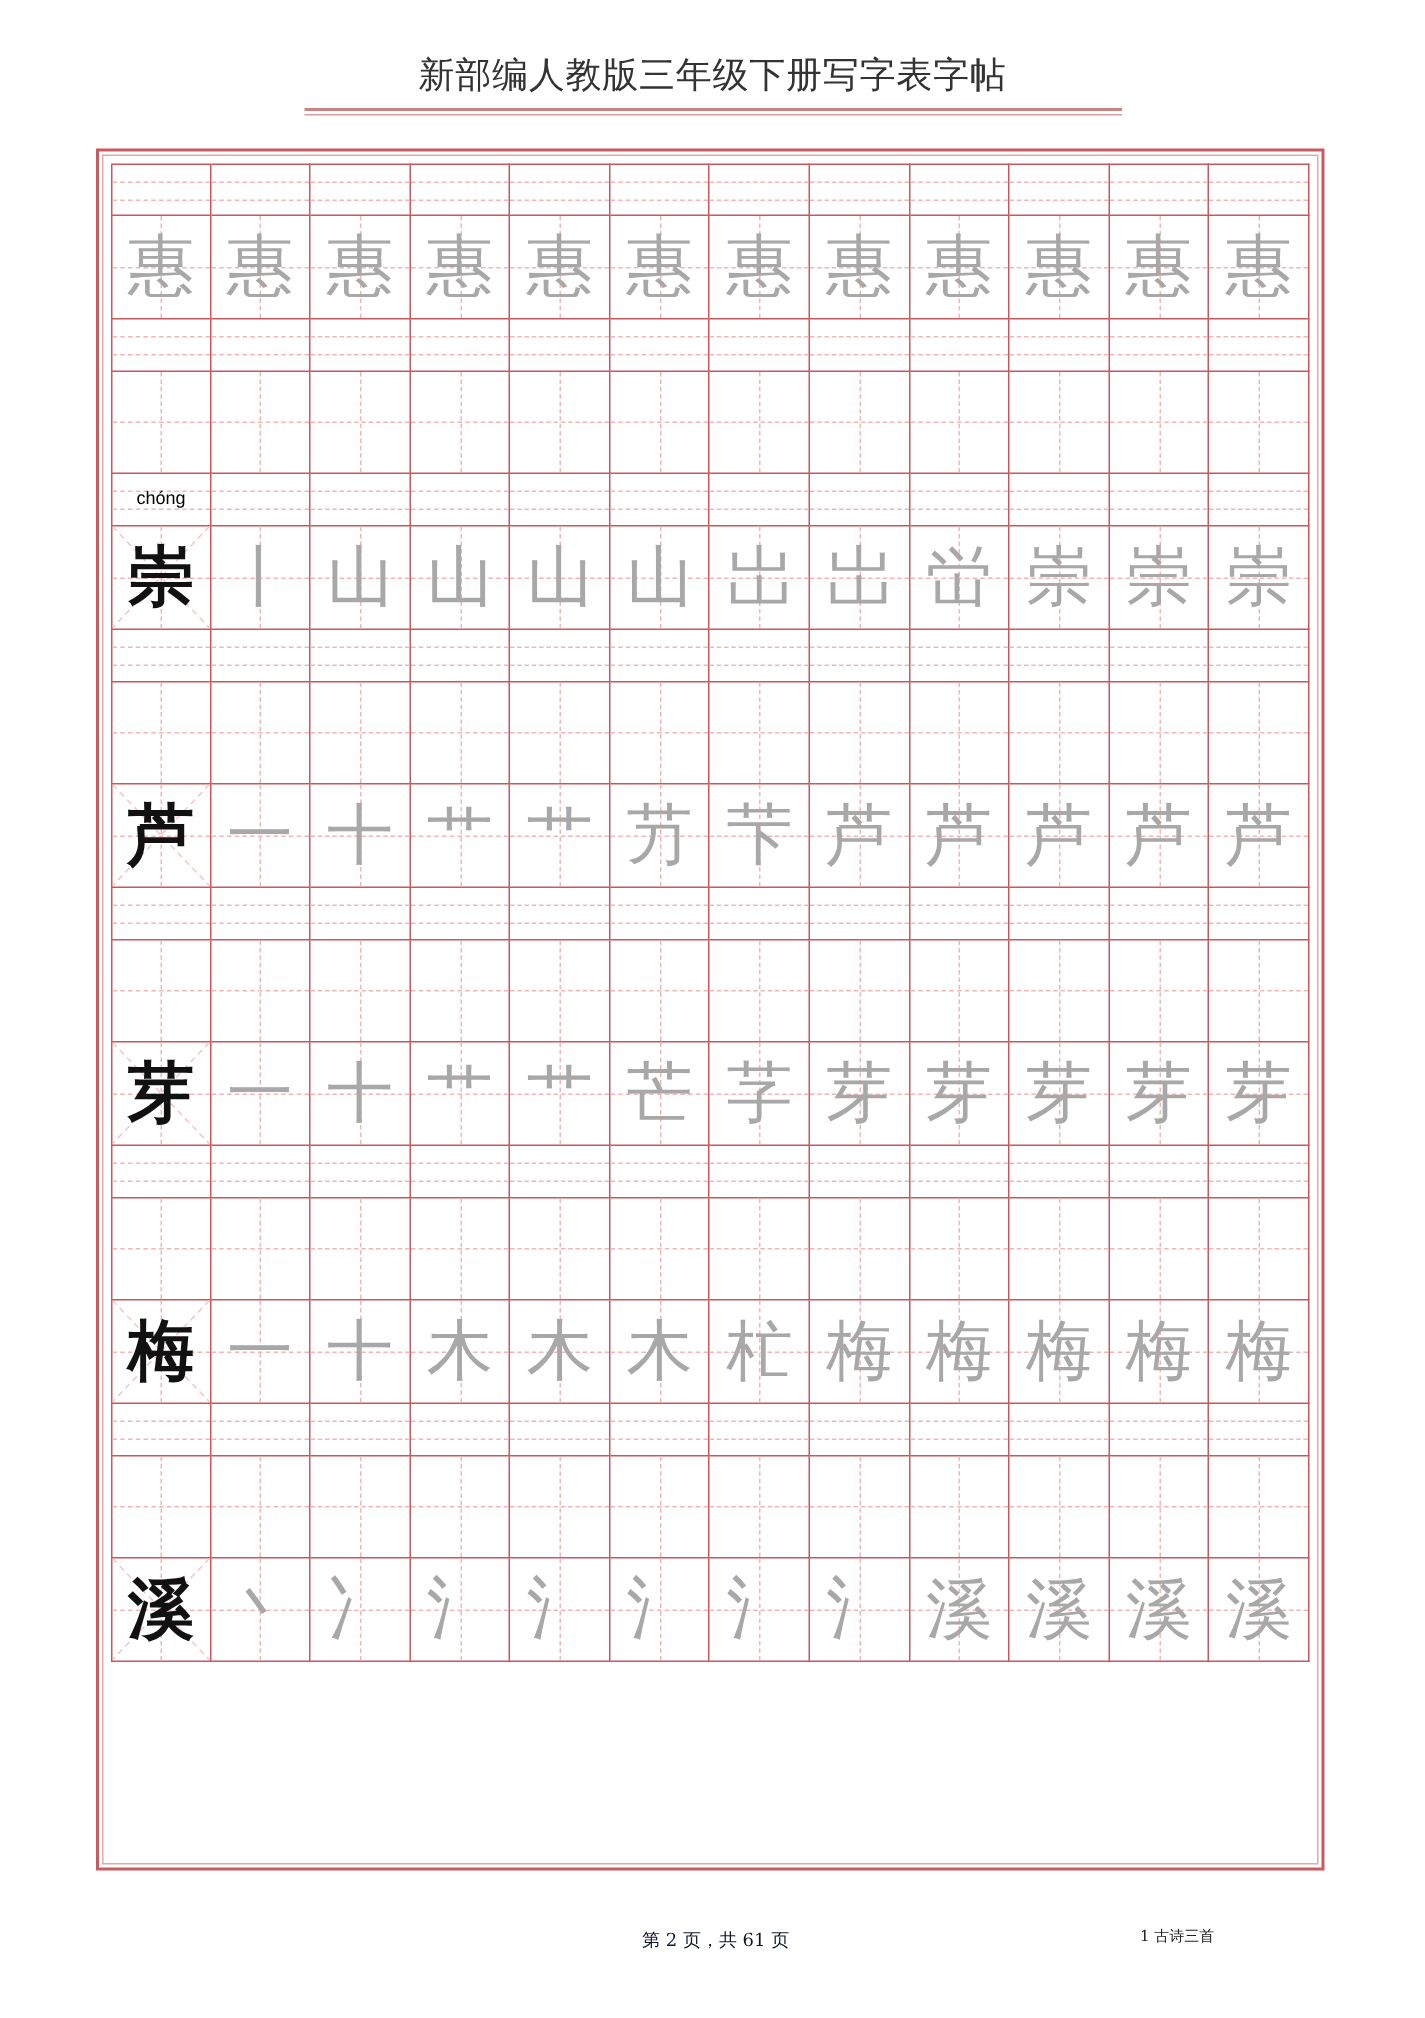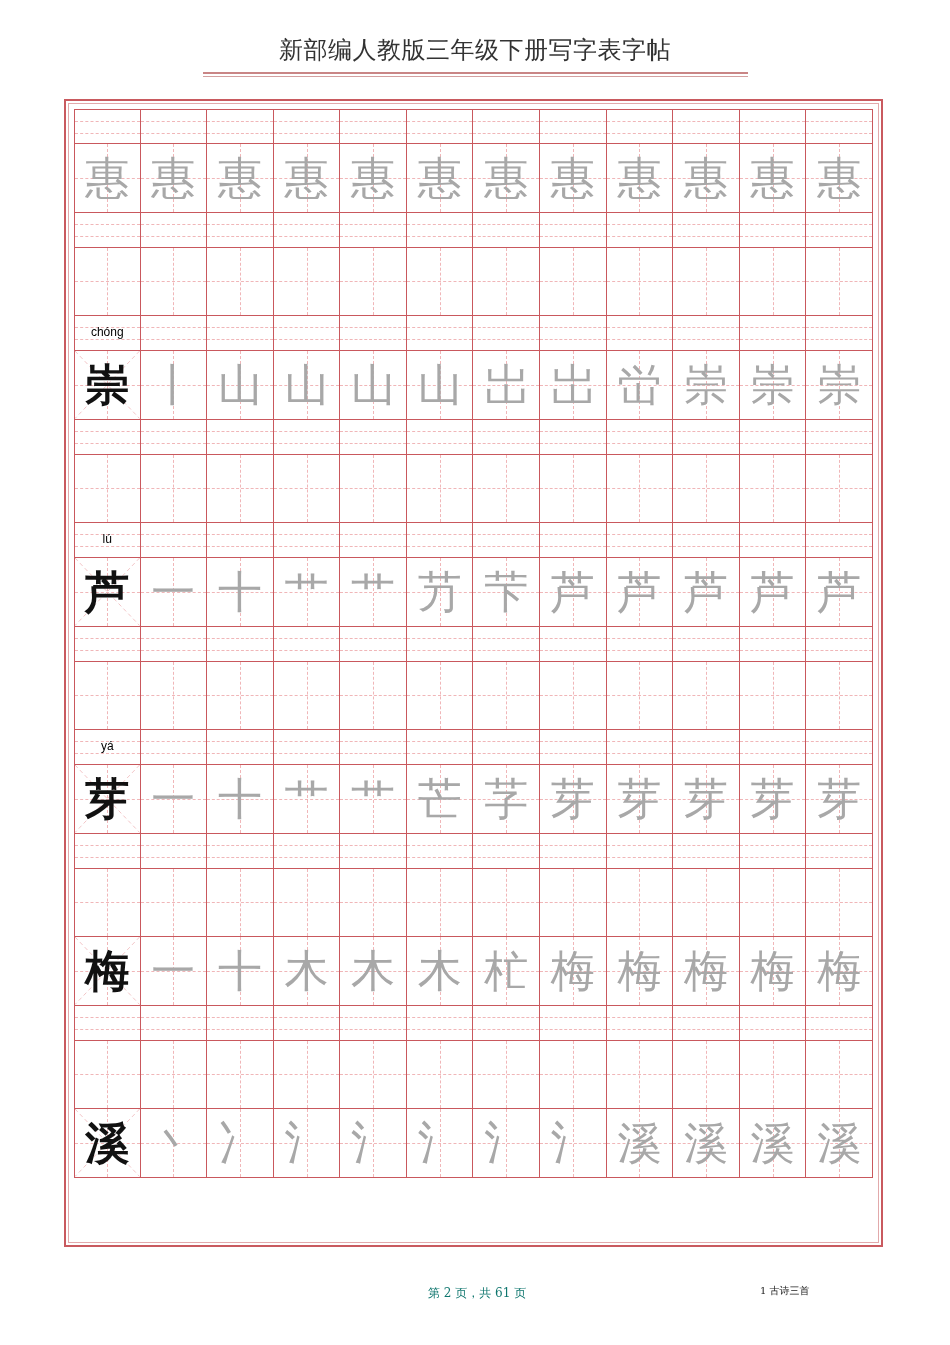--- a/index.html
+++ b/index.html
@@ -23,21 +23,21 @@
   
   .ccell::before{content:"";position:absolute;top:0;bottom:0;left:50%;border-left:1px dashed #f0b6b8;}
   .ccell::after{content:"";position:absolute;left:0;right:0;top:50%;border-top:1px dashed #f0b6b8;}
   .diag{position:absolute;inset:0;}
   .diag svg{width:100%;height:100%;display:block;}
   .py{position:absolute;left:0;right:0;top:3px;text-align:center;font-family:"Liberation Sans",sans-serif;font-size:12px;color:#000000;z-index:2;line-height:26px;}
   .glyph{position:absolute;inset:0;display:flex;align-items:center;justify-content:center;font-family:"DejaVu Serif",serif;font-size:44px;z-index:2;line-height:1;}
   .glyph.model{color:#111;font-family:"DejaVu Sans",sans-serif;font-weight:bold;}
   .glyph.trace{color:#a8a8a8;}
   .glyph.stroke{color:#a8a8a8;}
-  .footer-page{position:absolute;left:428px;top:1285px;font-family:"DejaVu Serif",serif;font-size:12px;color:#0f766e;}
+  .footer-page{position:absolute;left:428px;top:1285px;font-family:"DejaVu Serif",serif;font-size:12px;color:#0f172a;}
   .footer-lesson{position:absolute;left:760px;top:1284px;font-family:"DejaVu Serif",serif;font-size:10px;color:#222;}
 </style>
 </head>
 <body>
 
 <div class="title">新部编人教版三年级下册写字表字帖</div>
 <div class="rule r1"></div>
 <div class="rule r2"></div>
 
 <div class="frame"></div>
@@ -206,36 +206,20 @@
       <div class="ccell"></div>
       <div class="ccell"></div>
       <div class="ccell"></div>
       <div class="ccell"></div>
       <div class="ccell"></div>
       <div class="ccell"></div>
       <div class="ccell"></div>
       <div class="ccell"></div>
     </div>
     <div class="band">
-      <div class="pcell">
-        <span class="py">lú</span>
-      </div>
-      <div class="pcell"></div>
-      <div class="pcell"></div>
-      <div class="pcell"></div>
-      <div class="pcell"></div>
-      <div class="pcell"></div>
-      <div class="pcell"></div>
-      <div class="pcell"></div>
-      <div class="pcell"></div>
-      <div class="pcell"></div>
-      <div class="pcell"></div>
-      <div class="pcell"></div>
-    </div>
-    <div class="band">
       <div class="ccell">
         <div class="diag">
           <svg viewBox="0 0 100 100" preserveAspectRatio="none">
             <line x1="0" y1="0" x2="100" y2="100" stroke="#f3c6c8" stroke-width="1" stroke-dasharray="4,3" vector-effect="non-scaling-stroke"></line>
             <line x1="100" y1="0" x2="0" y2="100" stroke="#f3c6c8" stroke-width="1" stroke-dasharray="4,3" vector-effect="non-scaling-stroke"></line>
           </svg>
         </div>
         <span class="glyph model">芦</span>
       </div>
       <div class="ccell">
@@ -294,36 +278,20 @@
       <div class="ccell"></div>
       <div class="ccell"></div>
       <div class="ccell"></div>
       <div class="ccell"></div>
       <div class="ccell"></div>
       <div class="ccell"></div>
       <div class="ccell"></div>
       <div class="ccell"></div>
     </div>
     <div class="band">
-      <div class="pcell">
-        <span class="py">yá</span>
-      </div>
-      <div class="pcell"></div>
-      <div class="pcell"></div>
-      <div class="pcell"></div>
-      <div class="pcell"></div>
-      <div class="pcell"></div>
-      <div class="pcell"></div>
-      <div class="pcell"></div>
-      <div class="pcell"></div>
-      <div class="pcell"></div>
-      <div class="pcell"></div>
-      <div class="pcell"></div>
-    </div>
-    <div class="band">
       <div class="ccell">
         <div class="diag">
           <svg viewBox="0 0 100 100" preserveAspectRatio="none">
             <line x1="0" y1="0" x2="100" y2="100" stroke="#f3c6c8" stroke-width="1" stroke-dasharray="4,3" vector-effect="non-scaling-stroke"></line>
             <line x1="100" y1="0" x2="0" y2="100" stroke="#f3c6c8" stroke-width="1" stroke-dasharray="4,3" vector-effect="non-scaling-stroke"></line>
           </svg>
         </div>
         <span class="glyph model">芽</span>
       </div>
       <div class="ccell">

